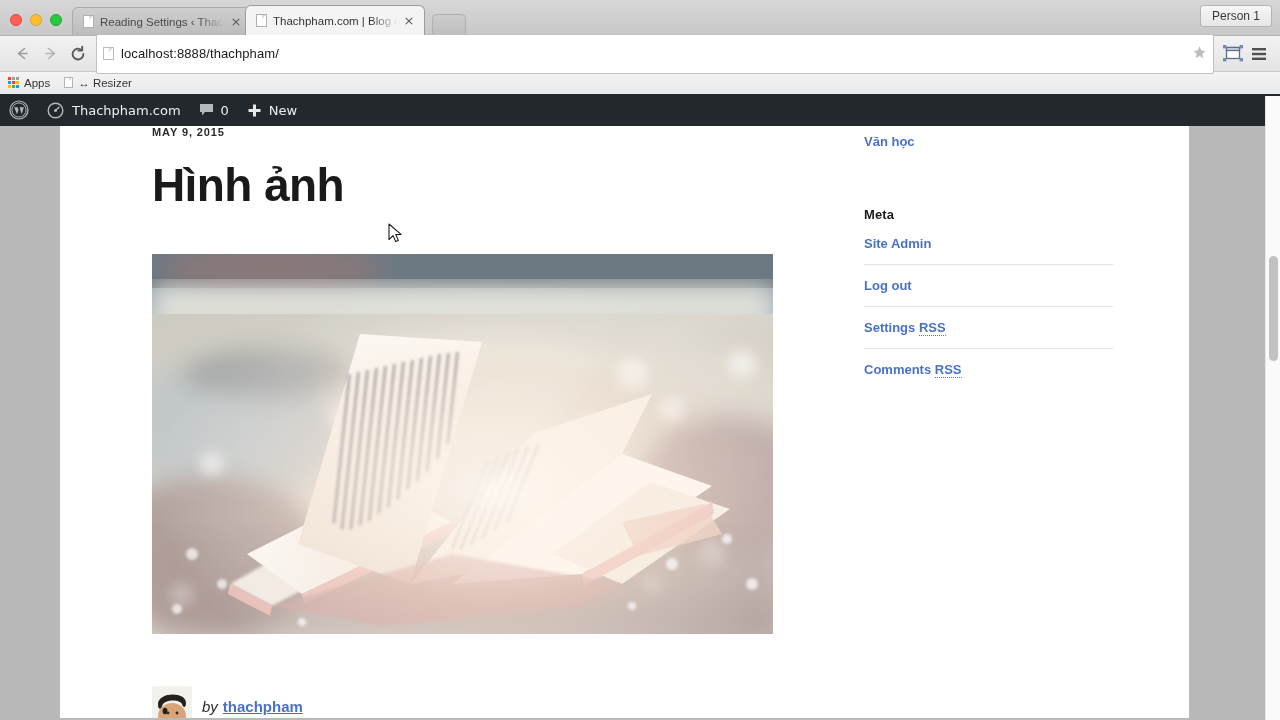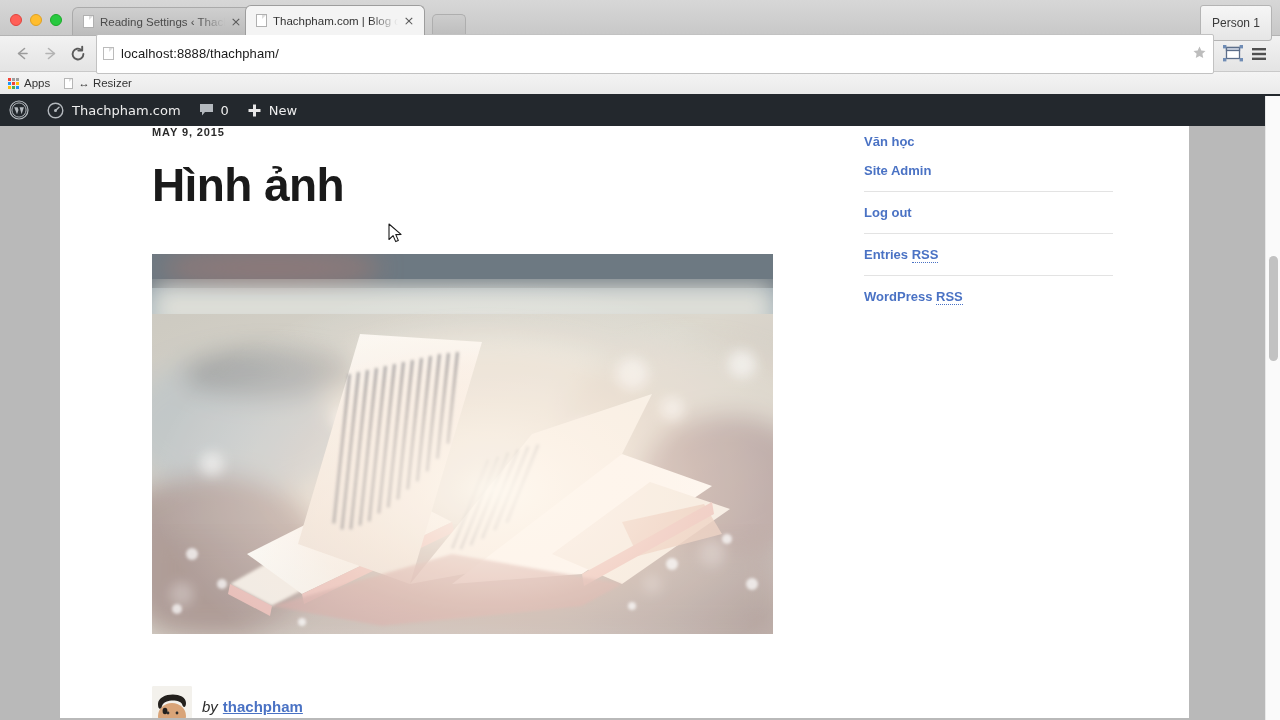--- a/index.html
+++ b/index.html
@@ -93,21 +93,21 @@
     margin-left: 14px; margin-bottom: 1px;
     background: linear-gradient(to bottom, #cdcdcd, #bebebe);
     border: 1px solid #aeaeae;
     border-bottom: none;
     border-top-left-radius: 5px;
     border-top-right-radius: 5px;
   }
   .person-btn {
     position: absolute; right: 8px; top: 5px;
     font-size: 12px; color: #3a3a3a;
-    padding: 10px 11px;
+    padding: 3px 11px;
     background: linear-gradient(to bottom, #f6f6f6, #e6e6e6);
     border: 1px solid #b4b4b4;
     border-radius: 3px;
   }
 
   
   .toolbar {
     height: 36px;
     background: linear-gradient(to bottom, #f2f2f2, #e4e4e4);
     border-bottom: 1px solid #c9c9c9;
@@ -141,21 +141,21 @@
   .bookmarks {
     height: 23px;
     background: linear-gradient(to bottom, #f4f4f4, #eaeaea);
     border-bottom: 1px solid #c6c6c6;
     display: flex;
     align-items: center;
     padding: 0 8px;
     font-size: 11.5px;
     color: #333;
   }
-  .bm { display: flex; align-items: center; margin-right: 14px; }
+  .bm { display: flex; align-items: flex-start; margin-right: 14px; }
   .apps-grid { display: grid; grid-template-columns: repeat(3, 3px); grid-template-rows: repeat(3,3px); gap: 1px; margin-right: 5px;}
   .apps-grid i { display:block; width:3px;height:3px; }
   .bm-fav { width: 9px; height: 11px; background:#fff; border:1px solid #b6b6b6; margin-right:5px; position:relative;}
   .bm-fav:after{content:"";position:absolute;top:0;right:0;border-left:3px solid #dcdcdc;border-bottom:3px solid transparent;}
 
   
   .viewport {
     position: absolute;
     top: 94px; left: 0;
     width: 1280px; height: 624px;
@@ -587,33 +587,34 @@
               </svg>
             </span>
             <span class="by">by</span>
             <a class="byline-name" href="#">thachpham</a>
           </div>
         </div>
 
         <div class="sidebar">
           <a class="side-link cat-link" href="#">Văn học</a>
 
+          <div class="widget-title">Meta</div>
 
           <ul class="meta-list">
             <li>
               <a class="side-link" href="#">Site Admin</a>
             </li>
             <li>
               <a class="side-link" href="#">Log out</a>
             </li>
             <li>
-              <a class="side-link" href="#"><span>Entries </span><span class="abbr">RSS</span></a>
+              <a class="side-link" href="#"><span>Settings </span><span class="abbr">RSS</span></a>
             </li>
             <li>
-              <a class="side-link" href="#"><span>WordPress </span><span class="abbr">RSS</span></a>
+              <a class="side-link" href="#"><span>Comments </span><span class="abbr">RSS</span></a>
             </li>
           </ul>
         </div>
 
       </div>
     </div>
   </div>
 
   <div class="scrollbar">
     <div class="scroll-thumb"></div>

